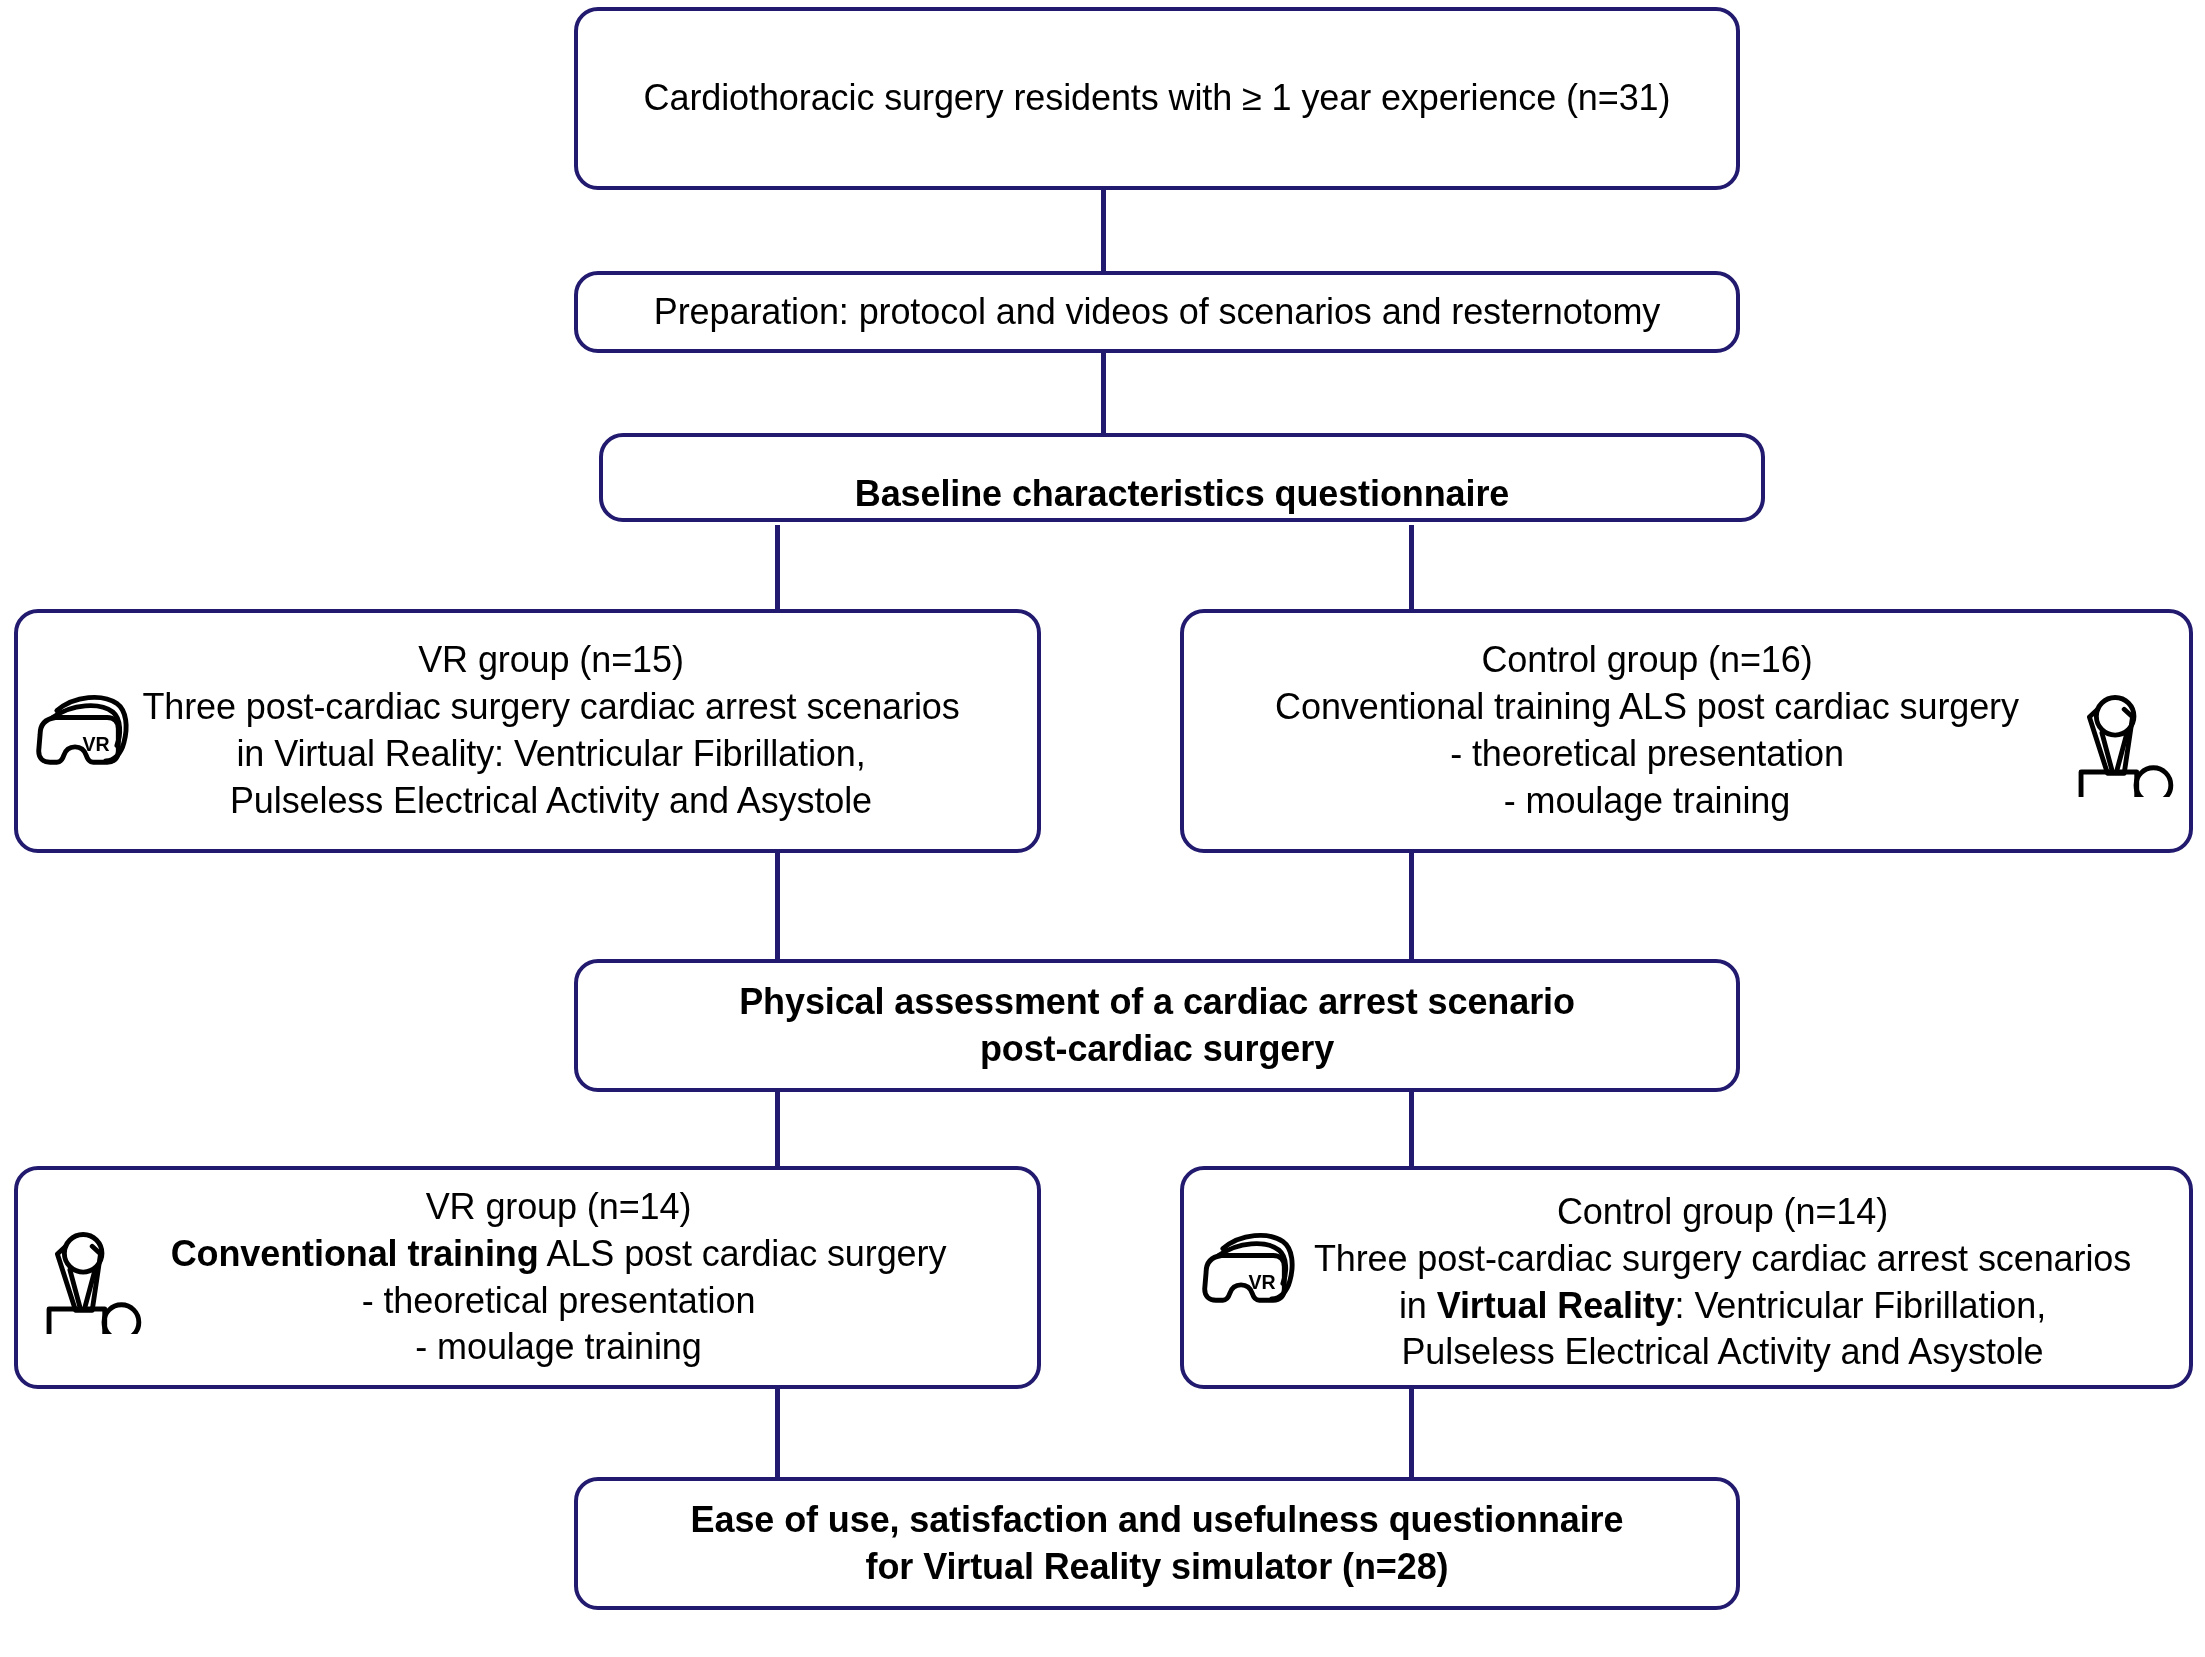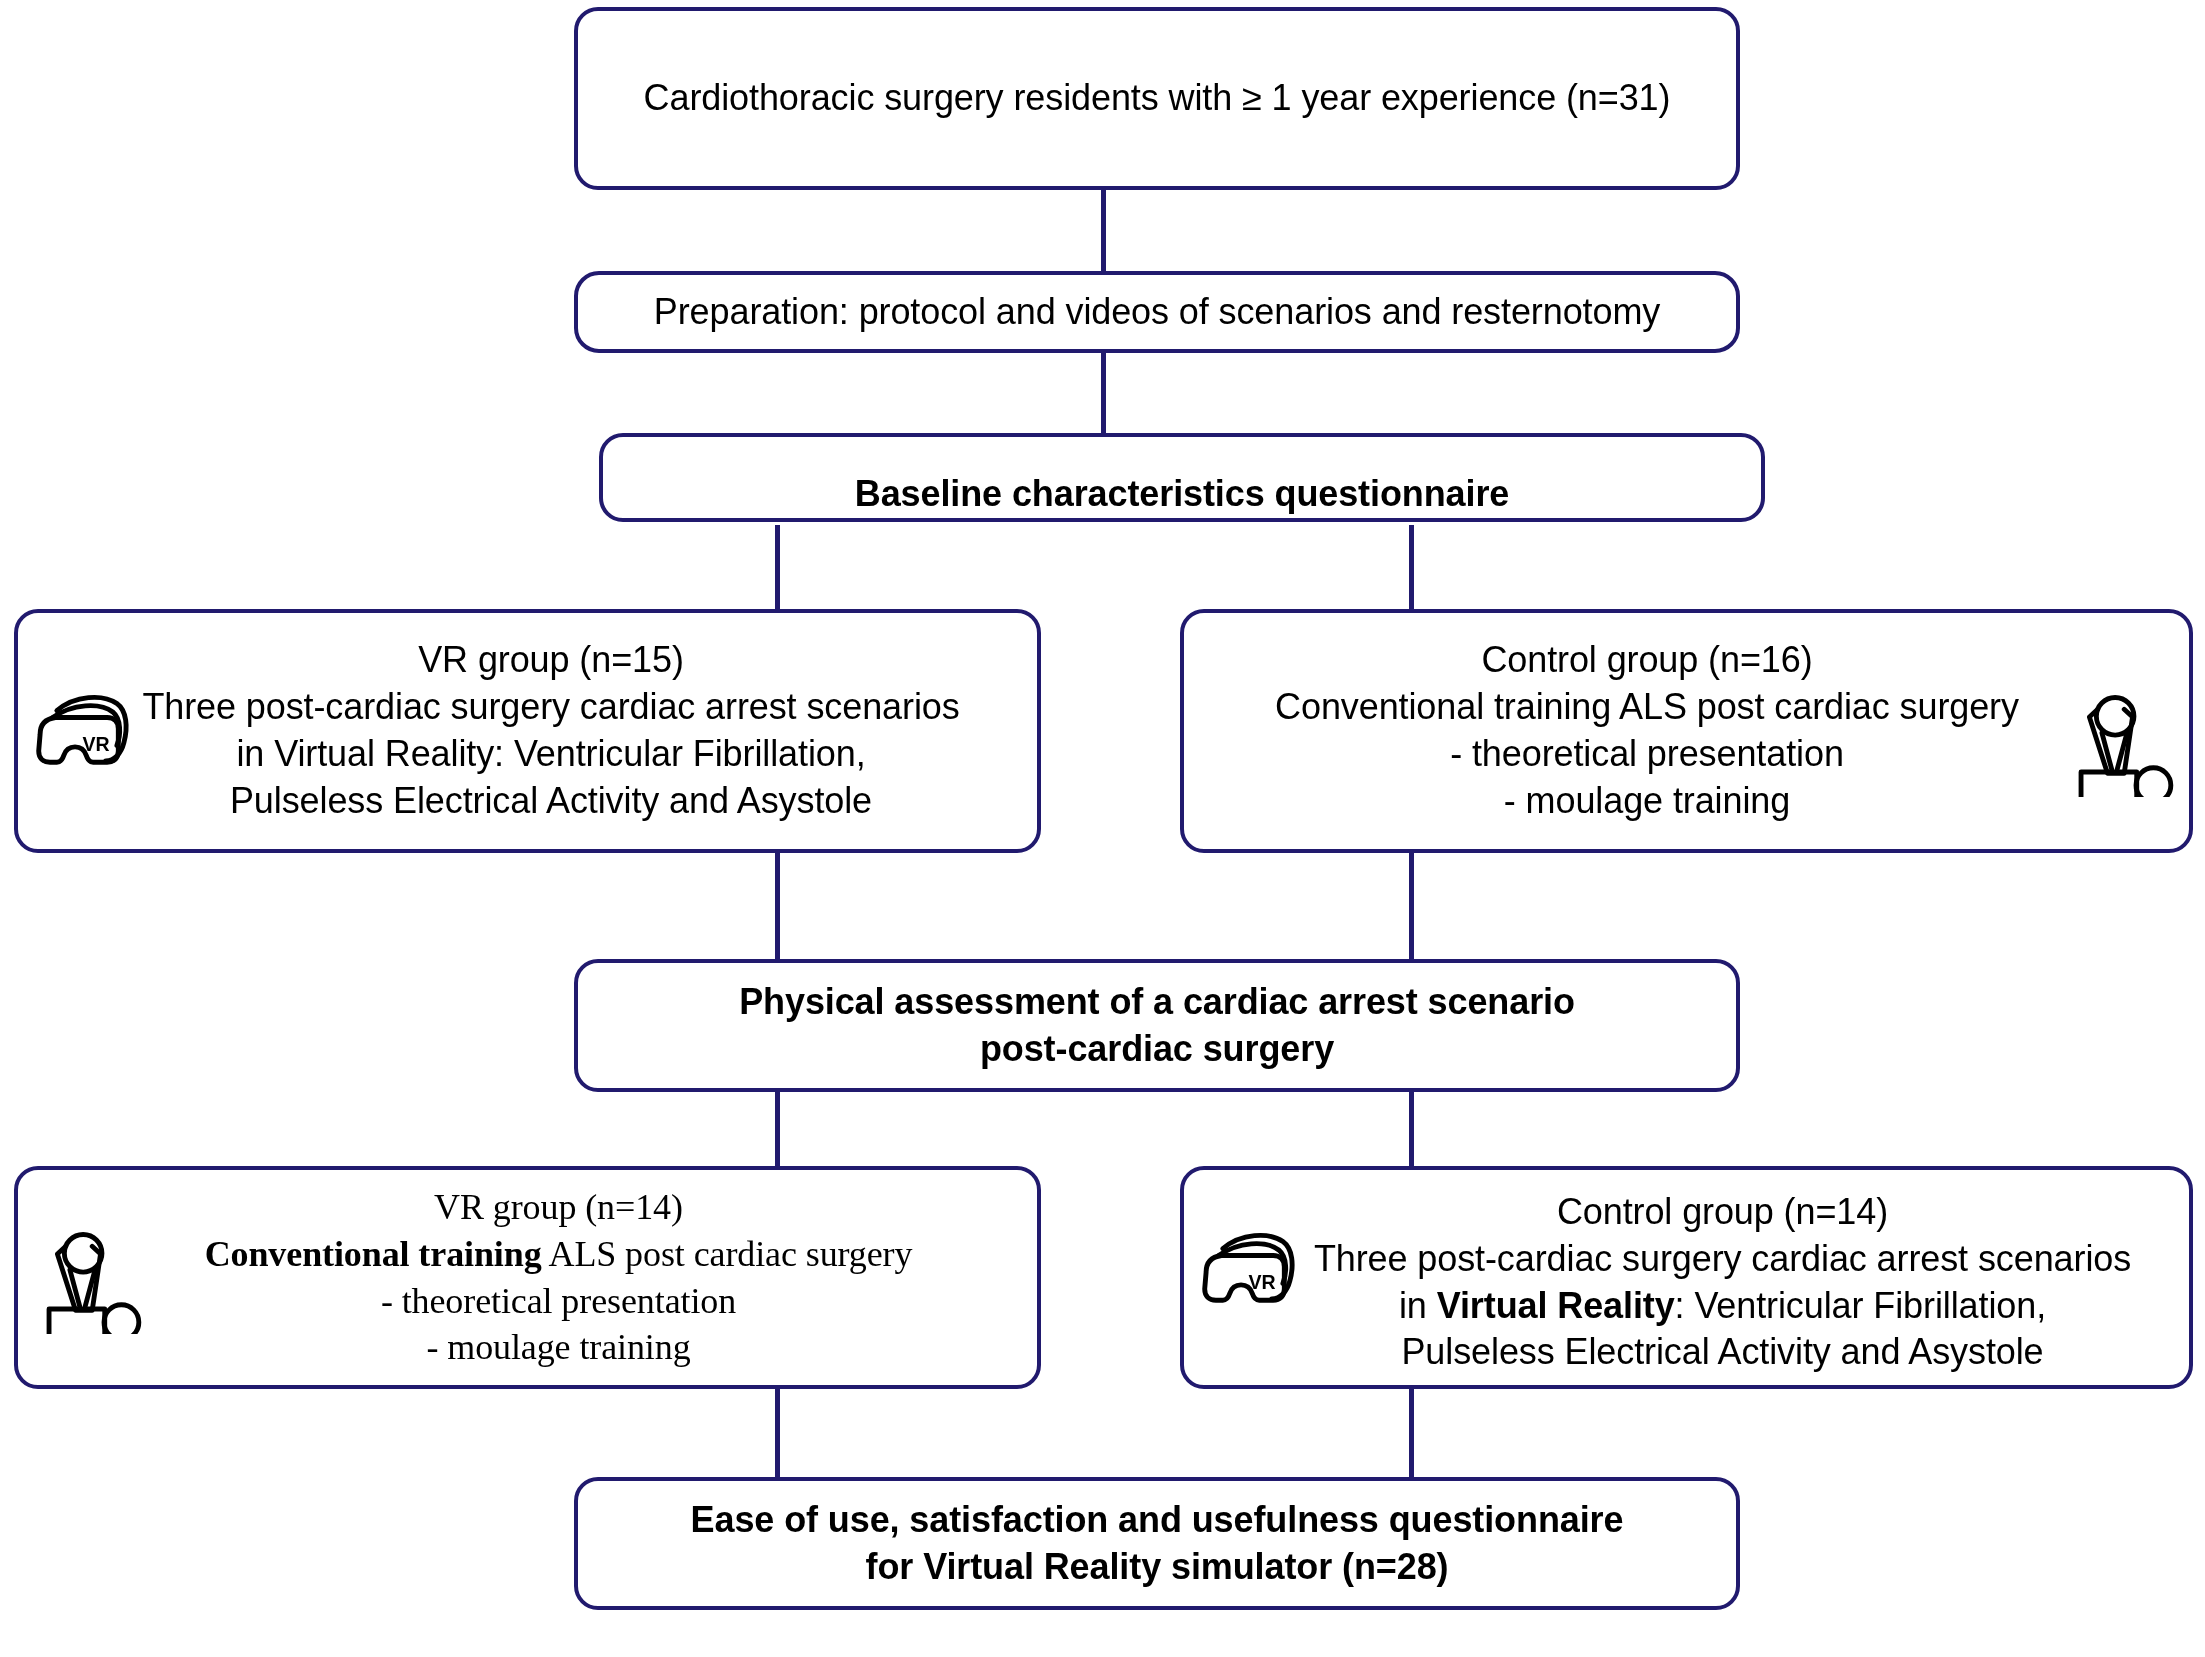--- a/index.html
+++ b/index.html
@@ -87,21 +87,21 @@
   <div class="connector" style="left:1409px; top:1386px; height:91px;"></div>
 
   <div class="node" style="left:574px; top:7px; width:1166px; height:183px;">
     <div class="node-inner">
       <div class="txt">
         <div class="line">Cardiothoracic surgery residents with ≥ 1 year experience (n=31)</div>
       </div>
     </div>
   </div>
 
-  <div class="node" style="left:574px; top:271px; width:1166px; height:82px;border-radius:25px;">
+  <div class="node" style="left:574px; top:271px; width:1166px; height:82px;">
     <div class="node-inner">
       <div class="txt">
         <div class="line">Preparation: protocol and videos of scenarios and resternotomy</div>
       </div>
     </div>
   </div>
 
   <div class="node" style="left:599px; top:433px; width:1166px; height:89px;align-items:flex-end;">
     <div class="node-inner">
       <div class="txt bold">
@@ -172,21 +172,21 @@
           <g fill="none" stroke="#000000" stroke-width="7" stroke-linejoin="round" stroke-linecap="round">
             <circle cx="63" cy="32" r="27"></circle>
             <path d="M38 22 L26 33 L52 114 L76 114 L88 33 L76 22"></path>
             <path d="M44 56 L58 108"></path>
             <path d="M80 56 L66 108"></path>
             <rect x="14" y="112" width="80" height="42"></rect>
             <circle cx="118" cy="131" r="25"></circle>
           </g>
         </svg>
       </span>
-      <div class="txt" style="padding-left:90px; padding-right:28px;font-family:Liberation Serif, serif;">
+      <div class="txt" style="padding-left:90px; padding-right:28px;">
         <div class="line bold">VR group (n=14)</div>
         <div class="line"><span class="b">Conventional training</span><span> ALS post cardiac surgery</span></div>
         <div class="line">- theoretical presentation</div>
         <div class="line">- moulage training</div>
       </div>
     </div>
   </div>
 
   <div class="node" style="left:1180px; top:1166px; width:1013px; height:223px;">
     <div class="node-inner">

